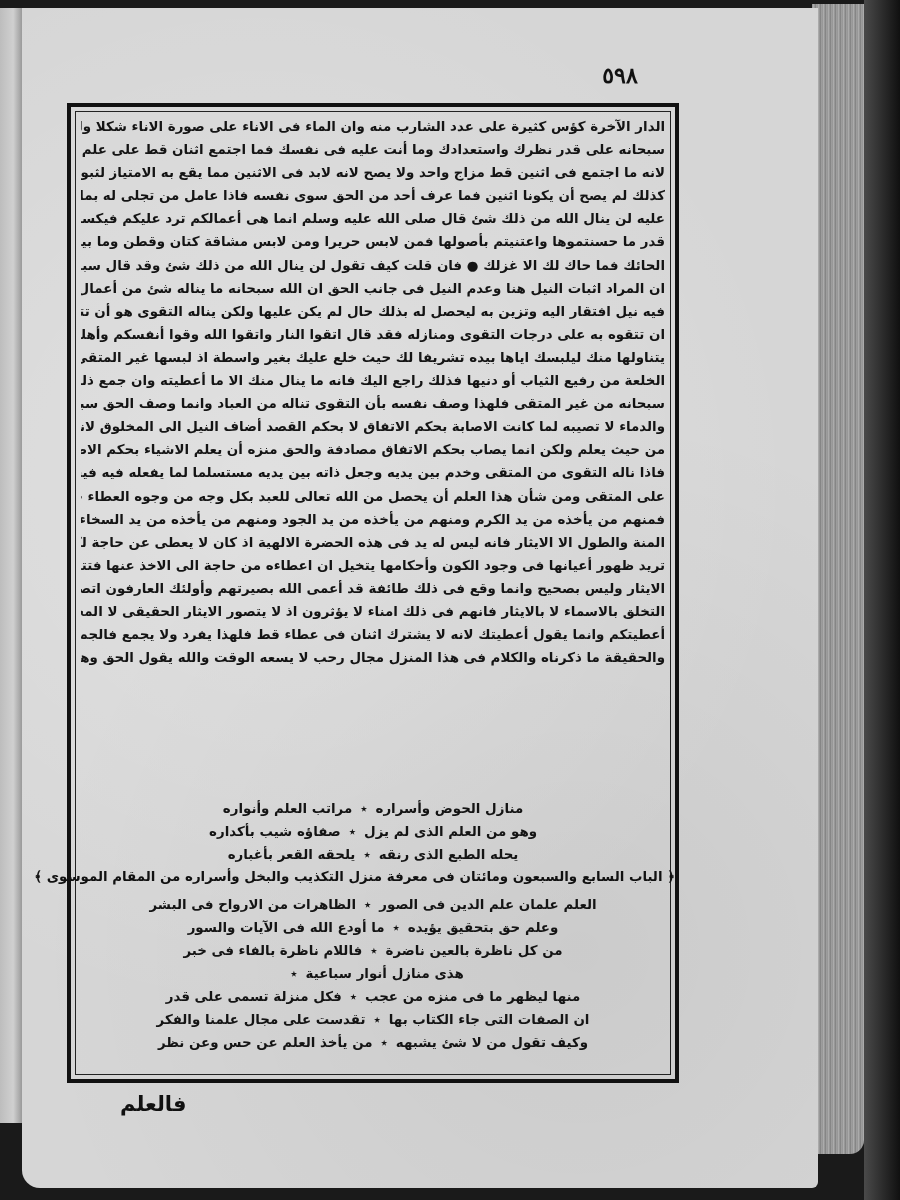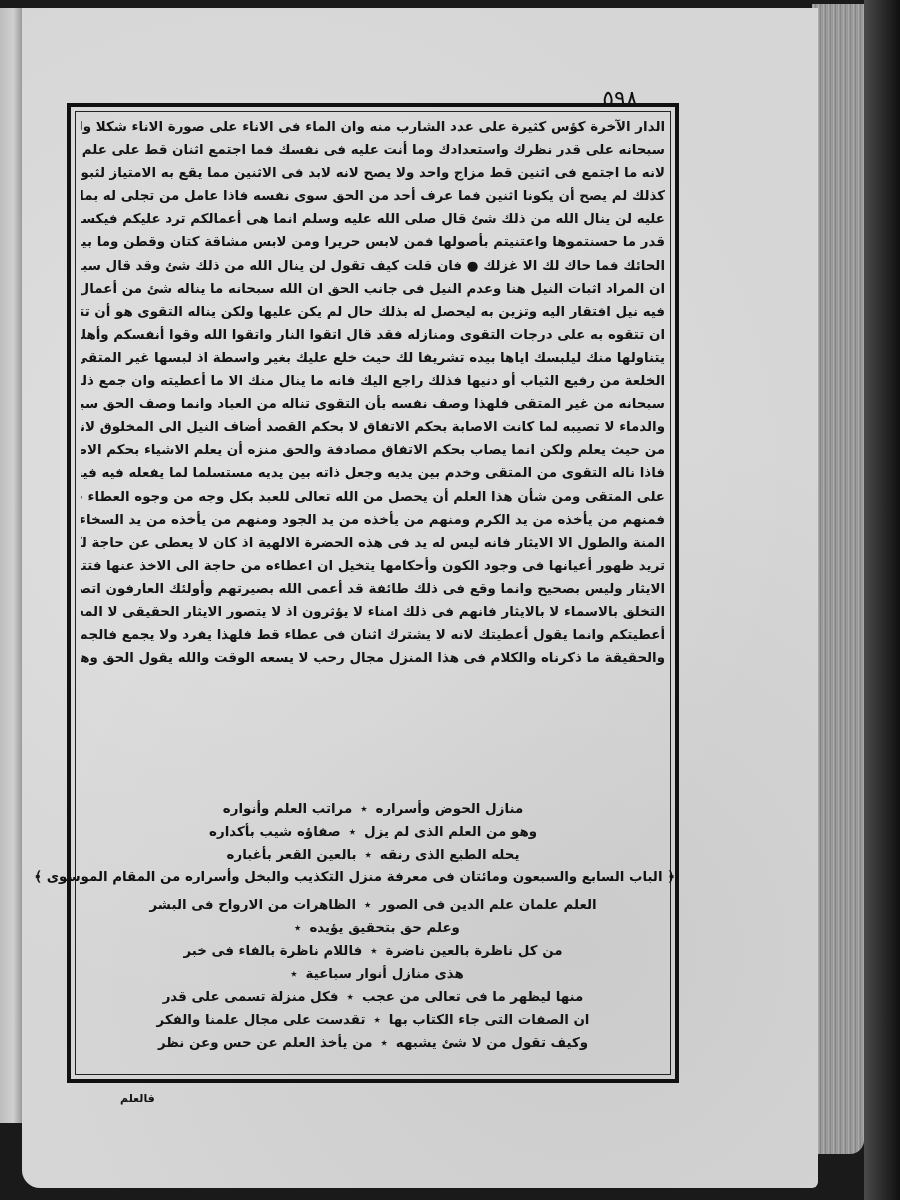--- a/index.html
+++ b/index.html
@@ -29,22 +29,22 @@
       position: absolute; left: 812px; top: 4px; width: 52px; height: 1150px;
       background: repeating-linear-gradient(90deg, #8e8e8e 0px, #b5b5b5 2px, #7a7a7a 3px, #a8a8a8 5px);
       border-radius: 0 0 14px 0;
     }
     .page-edges-dark {
       position: absolute; left: 864px; top: 0; width: 36px; height: 1200px;
       background: linear-gradient(90deg, #4a4a4a, #101010);
     }
     .page-number {
       position: absolute; left: 580px; top: 62px; width: 80px;
-      font-family: "DejaVu Serif", serif; font-weight: normal;
-      font-size: 22px; color: #111; text-align: center; direction: rtl; margin-top: 24px;
+      font-family: "DejaVu Serif", serif; font-weight: bold;
+      font-size: 22px; color: #111; text-align: center; direction: rtl;
     }
     
     .frame {
       position: absolute; left: 67px; top: 103px; width: 612px; height: 980px;
       border: 4px solid #111;
       box-sizing: border-box;
     }
     .frame-inner {
       position: absolute; left: 4px; top: 4px; right: 4px; bottom: 4px;
       border: 1px solid #222;
@@ -74,21 +74,21 @@
       position: absolute; left: 0; right: 0; top: 762px;
       direction: rtl; text-align: center; white-space: nowrap;
       font-size: 13.4px; font-weight: bold; color: #111;
     }
     .poem {
       position: absolute; left: 0; right: 0; top: 786px;
       direction: rtl; font-size: 13.4px; line-height: 23px; color: #141414; font-weight: bold;
     }
     .catchword {
       position: absolute; left: 120px; top: 1092px;
-      direction: rtl; font-size: 11px; font-weight: bold; color: #111;
+      direction: rtl; font-size: 21px; font-weight: bold; color: #111;
     }
   </style>
 </head>
 <body>
 
 <div class="left-page"></div>
 <div class="page-edges"></div>
 <div class="page-edges-dark"></div>
 
 <div class="page">
@@ -133,47 +133,48 @@
         <span class="hemi">مراتب العلم وأنواره</span>
       </div>
       <div class="verse">
         <span class="hemi">وهو من العلم الذى لم يزل</span>
         <span class="star">٭</span>
         <span class="hemi">صفاؤه شيب بأكداره</span>
       </div>
       <div class="verse">
         <span class="hemi">يحله الطبع الذى رنقه</span>
         <span class="star">٭</span>
-        <span class="hemi">بالعين القعر بأغباره</span>
+        <span class="hemi">يلحقه القعر بأغباره</span>
       </div>
     </div>
 
   <div class="chapter-heading">﴿ الباب السابع والسبعون ومائتان فى معرفة منزل التكذيب والبخل وأسراره من المقام الموسوى ﴾</div>
 
   <div class="poem" id="poem">
       <div class="verse">
         <span class="hemi">العلم علمان علم الدين فى الصور</span>
         <span class="star">٭</span>
         <span class="hemi">الظاهرات من الارواح فى البشر</span>
       </div>
       <div class="verse">
         <span class="hemi">وعلم حق بتحقيق يؤيده</span>
         <span class="star">٭</span>
+        <span class="hemi">ما أودع الله فى الآيات والسور</span>
       </div>
       <div class="verse">
         <span class="hemi">من كل ناظرة بالعين ناضرة</span>
         <span class="star">٭</span>
         <span class="hemi">فاللام ناظرة بالفاء فى خبر</span>
       </div>
       <div class="verse">
         <span class="hemi">هذى منازل أنوار سباعية</span>
         <span class="star">٭</span>
       </div>
       <div class="verse">
-        <span class="hemi">منها ليظهر ما فى تعالى من عجب</span>
+        <span class="hemi">منها ليظهر ما فى منزه من عجب</span>
         <span class="star">٭</span>
         <span class="hemi">فكل منزلة تسمى على قدر</span>
       </div>
       <div class="verse">
         <span class="hemi">ان الصفات التى جاء الكتاب بها</span>
         <span class="star">٭</span>
         <span class="hemi">تقدست على مجال علمنا والفكر</span>
       </div>
       <div class="verse">
         <span class="hemi">وكيف تقول من لا شئ يشبهه</span>

